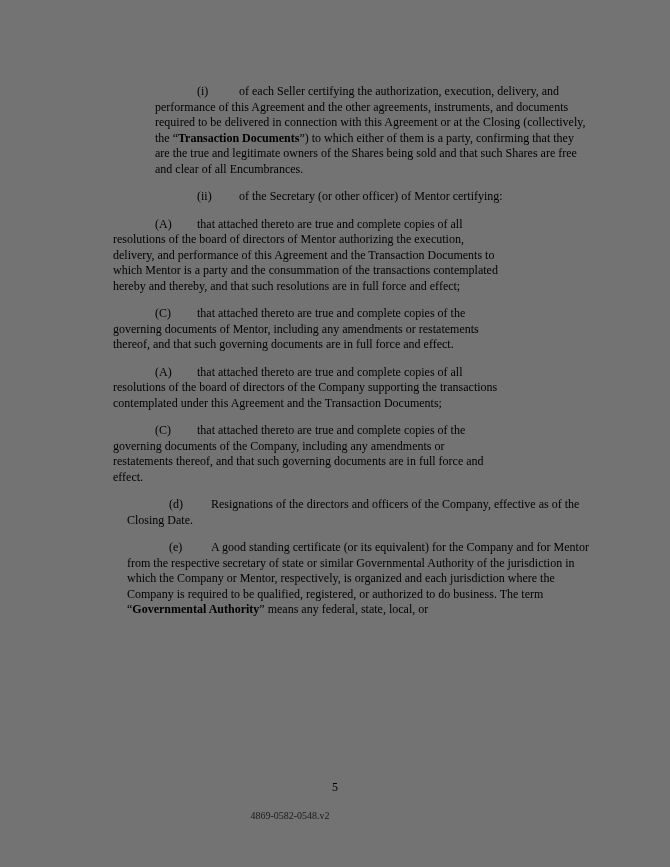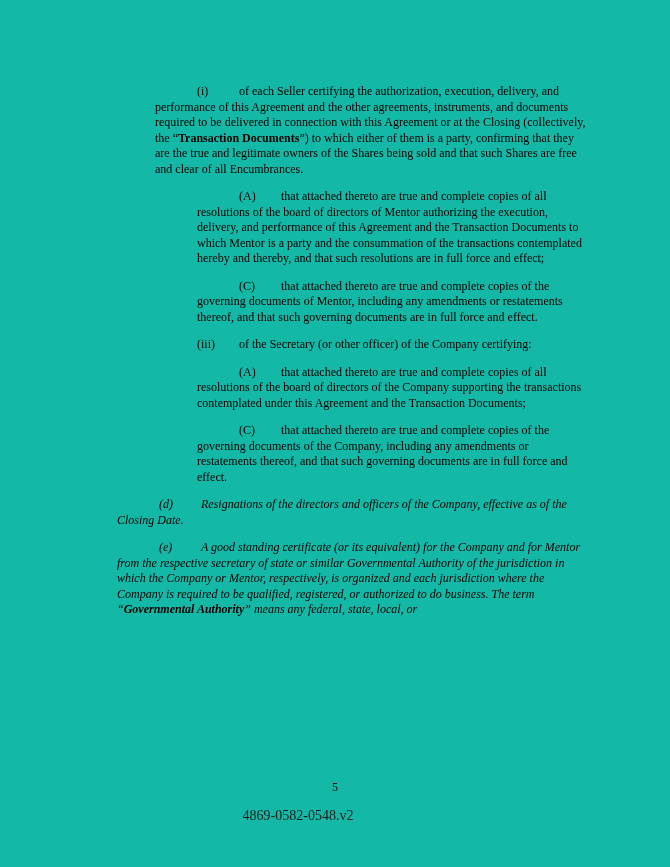--- a/index.html
+++ b/index.html
@@ -5,75 +5,74 @@
   html, body {
     margin: 0;
     padding: 0;
     background: #e8e8e8;
   }
   .page {
     position: relative;
     width: 670px;
     height: 867px;
     margin: 0 auto;
-    background: #14b8a6;
+    background: #737373;
     color: #000000;
     font-family: "Liberation Serif", "DejaVu Serif", serif;
     font-size: 12px;
     line-height: 15.5px;
     overflow: hidden;
   }
   .doc {
     position: absolute;
     left: 113px;
     top: 84px;
     width: 476px;
   }
   .para {
     margin: 0 0 12px 0;
     text-indent: 42px;
     text-align: left;
   }
-  .para.l0 { margin-left: 4px; font-style: italic; }
+  .para.l0 { margin-left: 14px; }
   .para.l1 { margin-left: 42px; width: 434px; }
-  .para.l2 { margin-left: 84px; width: 392px; }
+  .para.l2 { width: 392px; }
   .plabel {
     display: inline-block;
     width: 42px;
     text-indent: 0;
   }
   .pageno {
     position: absolute;
     top: 780px;
     left: 0;
     width: 670px;
     text-align: center;
     font-size: 12px;
   }
   .footer-id {
     position: absolute;
     top: 808px;
     left: 0;
     width: 580px;
     text-align: center;
-    font-size: 14px;
+    font-size: 10px;
     color: #1a1a1a;
-    padding-left: 8px;
   }
   b { font-weight: bold; }
 </style>
 </head>
 <body>
 
 <div class="page">
   <div class="doc">
       <div class="para l1"><span class="plabel">(i)</span><span>of each Seller certifying the authorization, execution, delivery, and performance of this Agreement and the other agreements, instruments, and documents required to be delivered in connection with this Agreement or at the Closing (collectively, the “</span><b>Transaction Documents</b><span>”) to which either of them is a party, confirming that they are the true and legitimate owners of the Shares being sold and that such Shares are free and clear of all Encumbrances.</span></div>
+      <div class="para l1"><span class="plabel">(ii)</span><span>of the Secretary (or other officer) of Mentor certifying:</span></div>
       <div class="para l2"><span class="plabel">(A)</span><span>that attached thereto are true and complete copies of all resolutions of the board of directors of Mentor authorizing the execution, delivery, and performance of this Agreement and the Transaction Documents to which Mentor is a party and the consummation of the transactions contemplated hereby and thereby, and that such resolutions are in full force and effect;</span></div>
       <div class="para l2"><span class="plabel">(C)</span><span>that attached thereto are true and complete copies of the governing documents of Mentor, including any amendments or restatements thereof, and that such governing documents are in full force and effect.</span></div>
-      <div class="para l1"><span class="plabel">(iii)</span><span>of the Secretary (or other officer) of the Company certifying:</span></div>
       <div class="para l2"><span class="plabel">(A)</span><span>that attached thereto are true and complete copies of all resolutions of the board of directors of the Company supporting the transactions contemplated under this Agreement and the Transaction Documents;</span></div>
       <div class="para l2"><span class="plabel">(C)</span><span>that attached thereto are true and complete copies of the governing documents of the Company, including any amendments or restatements thereof, and that such governing documents are in full force and effect.</span></div>
       <div class="para l0"><span class="plabel">(d)</span><span>Resignations of the directors and officers of the Company, effective as of the Closing Date.</span></div>
       <div class="para l0"><span class="plabel">(e)</span><span>A good standing certificate (or its equivalent) for the Company and for Mentor from the respective secretary of state or similar Governmental Authority of the jurisdiction in which the Company or Mentor, respectively, is organized and each jurisdiction where the Company is required to be qualified, registered, or authorized to do business. The term “</span><b>Governmental Authority</b><span>” means any federal, state, local, or</span></div>
     </div>
   <div class="pageno">5</div>
   <div class="footer-id">4869-0582-0548.v2</div>
 </div>
 
 </body></html>

